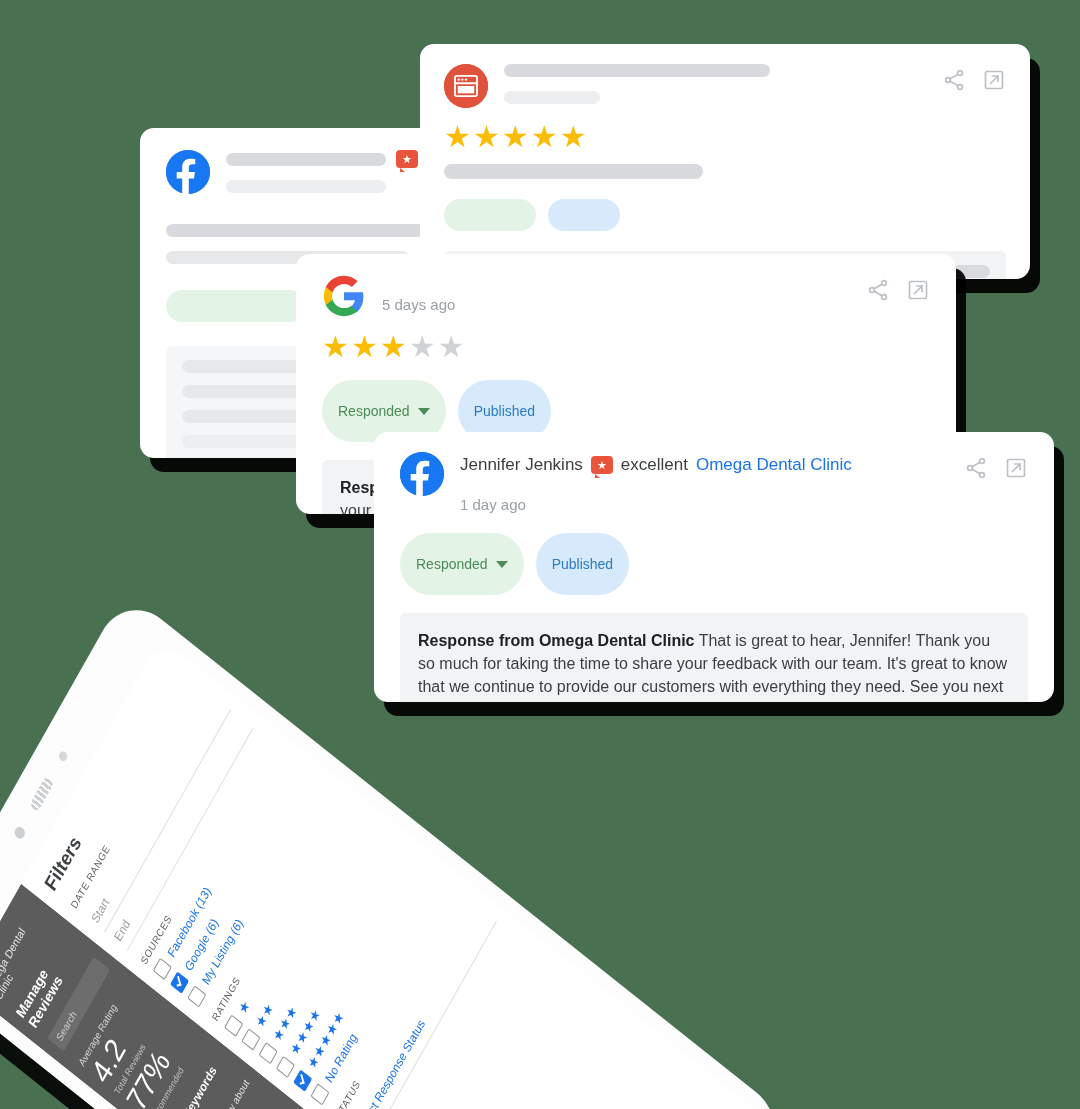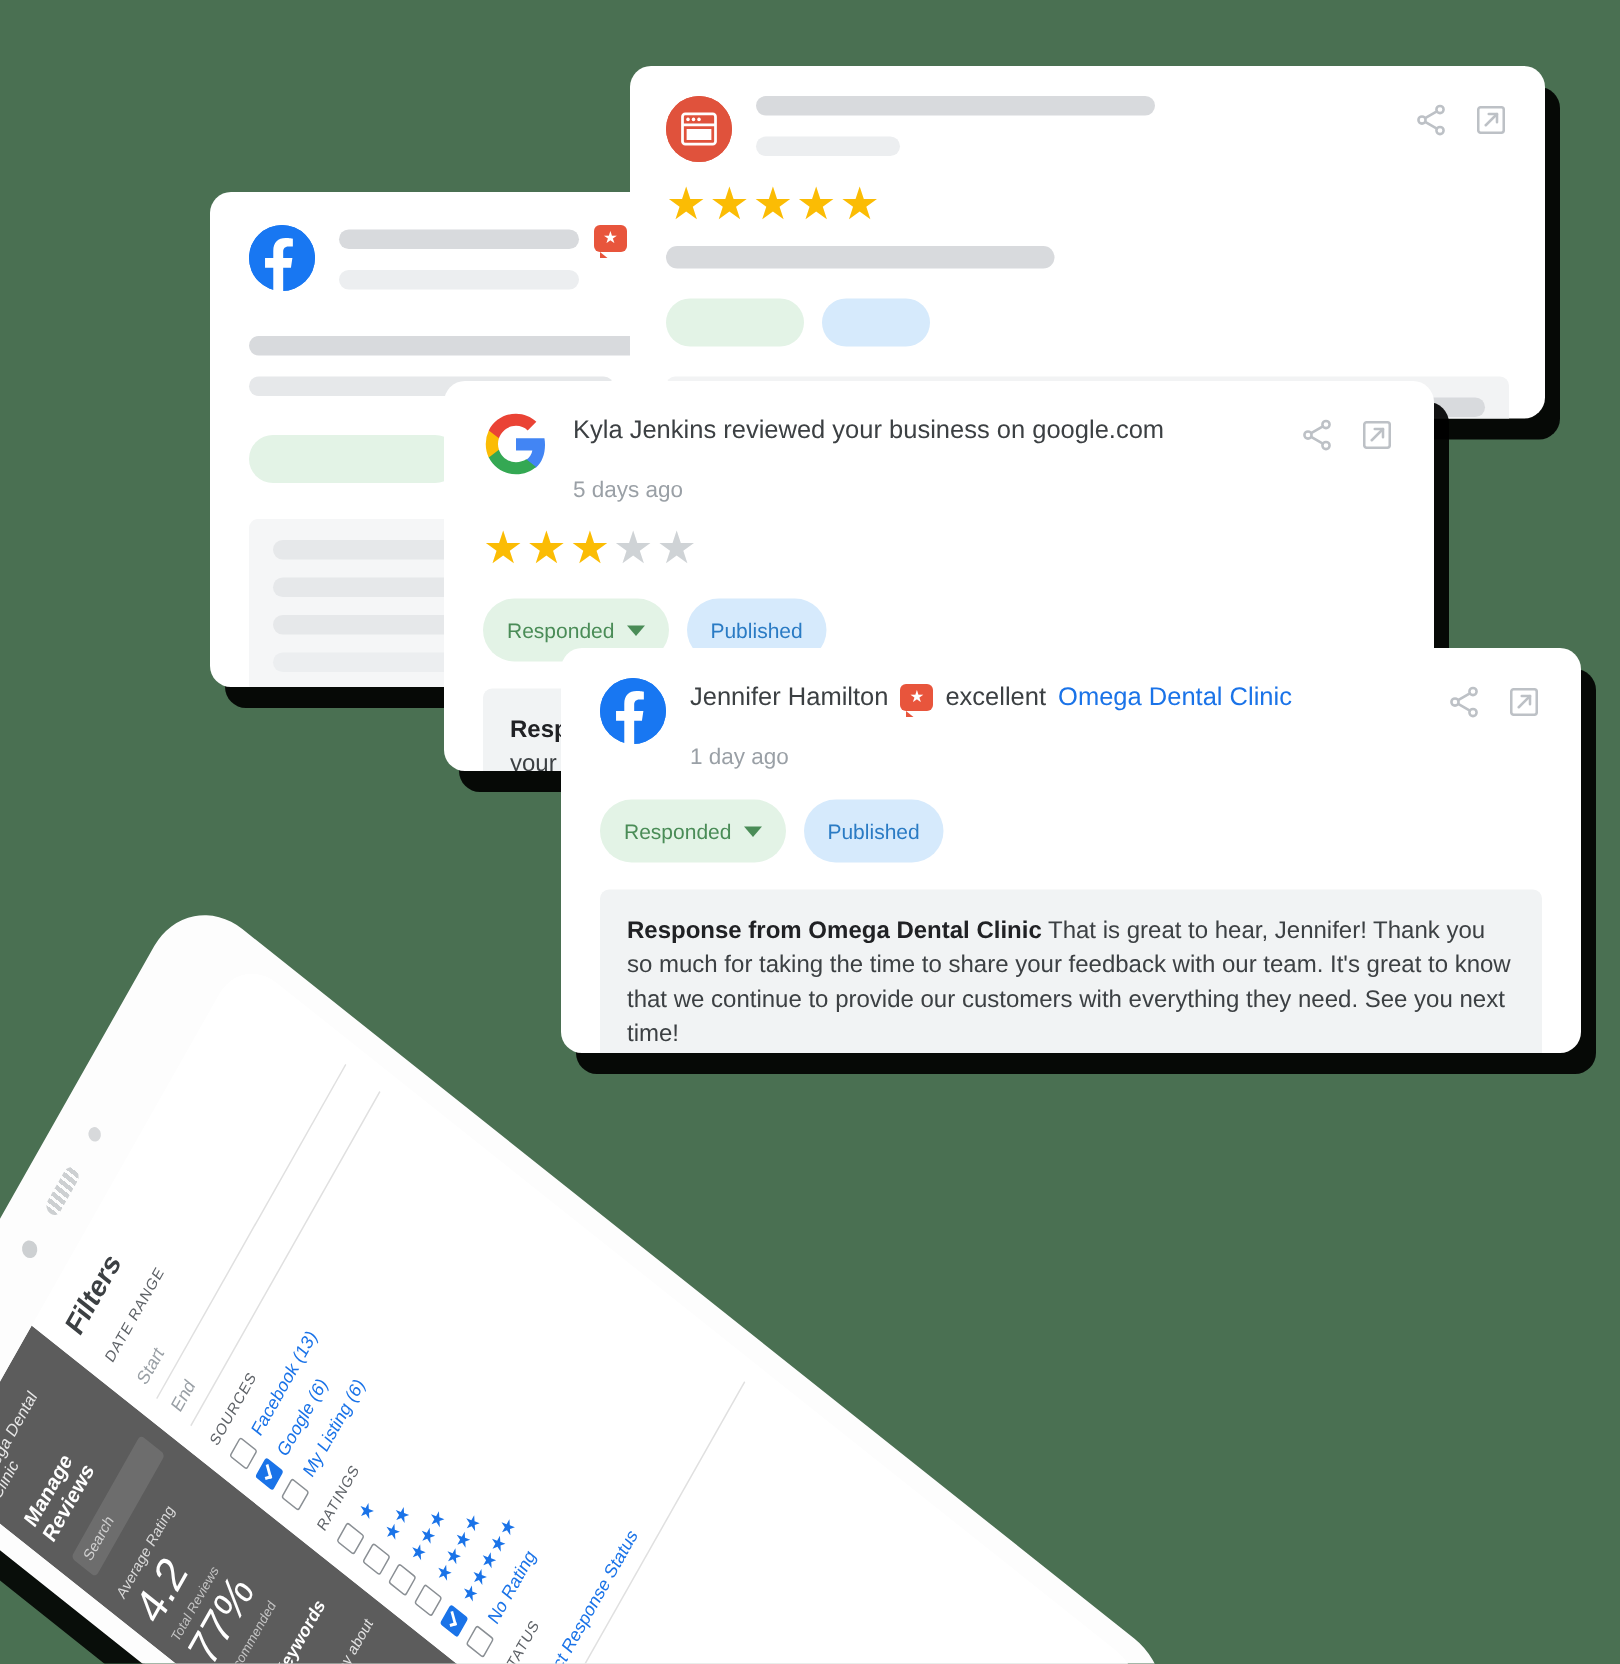--- a/index.html
+++ b/index.html
@@ -38,21 +38,21 @@
   .icon-btn svg{display:block;width:24px;height:24px;}
 
   
   .stars{display:flex;gap:2px;margin:14px 0 4px 0;}
   .stars span{font-size:30px;line-height:30px;color:#fbbc04;}
   .stars span.off{color:#cfd3d6;}
 
   
   .badges{display:flex;gap:12px;margin-top:18px;}
   .badge{
-    border-radius:999px;padding:13px 16px;font-size:14px;display:flex;align-items:center;gap:8px;
+    border-radius:999px;padding:23px 16px;font-size:14px;display:flex;align-items:center;gap:8px;
   }
   .badge.responded{background:#e3f3e6;color:#4a8c57;}
   .badge.published{background:#d6eafc;color:#2a7bc4;align-items:flex-end;}
   .caret{width:0;height:0;border-left:6px solid transparent;border-right:6px solid transparent;border-top:7px solid #4a8c57;}
 
   
   .response{
     margin-top:18px;background:#f1f3f4;border-radius:6px;padding:16px 18px;
     font-size:16px;line-height:23px;color:#3c4043;
   }
@@ -324,21 +324,20 @@
       <div class="row">
         <div class="avatar">
           <svg viewBox="0 0 48 48" aria-hidden="true">
             <path fill="#4285f4" d="M45.1 24.5c0-1.6-.14-3.2-.43-4.7H24v8.9h11.9c-.5 2.8-2.06 5.2-4.4 6.8v5.6h7.1c4.2-3.8 6.5-9.5 6.5-16.6z"></path>
             <path fill="#34a853" d="M24 46c5.9 0 10.9-2 14.6-5.3l-7.1-5.6c-2 1.3-4.5 2.1-7.5 2.1-5.8 0-10.7-3.9-12.4-9.1H4.2v5.8C7.9 41.3 15.3 46 24 46z"></path>
             <path fill="#fbbc05" d="M11.6 28.1c-.45-1.3-.7-2.7-.7-4.1s.25-2.8.7-4.1v-5.8H4.2A22 22 0 0 0 2 24c0 3.6.85 7 2.2 9.9l7.4-5.8z"></path>
             <path fill="#ea4335" d="M24 10.8c3.3 0 6.2 1.13 8.5 3.35l6.3-6.3C34.9 4.3 29.9 2 24 2 15.3 2 7.9 6.7 4.2 14.1l7.4 5.8c1.7-5.2 6.6-9.1 12.4-9.1z"></path>
           </svg>
         </div>
         <div class="grow hdr-txt">
-          <div class="hdr-title">Kyla Jenkins reviewed your business on google.com</div>
           <div class="hdr-sub">5 days ago</div>
         </div>
         <div class="hdr-actions">
           <span class="icon-btn">
             <svg viewBox="0 0 24 24" fill="none" stroke="currentColor" stroke-width="1.7" stroke-linecap="round" stroke-linejoin="round">
               <circle cx="18" cy="5" r="2.4"></circle>
                 <circle cx="6" cy="12" r="2.4"></circle>
                 <circle cx="18" cy="19" r="2.4"></circle>
               <line x1="8.1" y1="10.8" x2="15.9" y2="6.2"></line>
                 <line x1="8.1" y1="13.2" x2="15.9" y2="17.8"></line>
@@ -384,21 +383,21 @@
     <div class="card-inner">
       <div class="row">
         <div class="avatar fb-logo">
           <svg viewBox="0 0 48 48" aria-hidden="true">
             <circle cx="24" cy="24" r="24" fill="#1877f2"></circle>
             <path fill="#ffffff" d="M30.5 31l1.06-7h-6.7v-4.54c0-1.92.94-3.79 3.95-3.79H31.9V9.98S29.2 9.5 26.6 9.5c-5.4 0-8.94 3.28-8.94 9.21V24h-6v7h6v17h7.2V31z"></path>
           </svg>
         </div>
         <div class="grow hdr-txt">
           <div class="hdr-title row" style="align-items:center;gap:8px;">
-            <span>Jennifer Hamilton</span>
+            <span>Jennifer Jenkins</span>
             <span class="rec-badge">
                 <i>★</i>
               </span>
             <span>excellent</span>
             <span class="link">Omega Dental Clinic</span>
           </div>
           <div class="hdr-sub">1 day ago</div>
         </div>
         <div class="hdr-actions">
           <span class="icon-btn">

